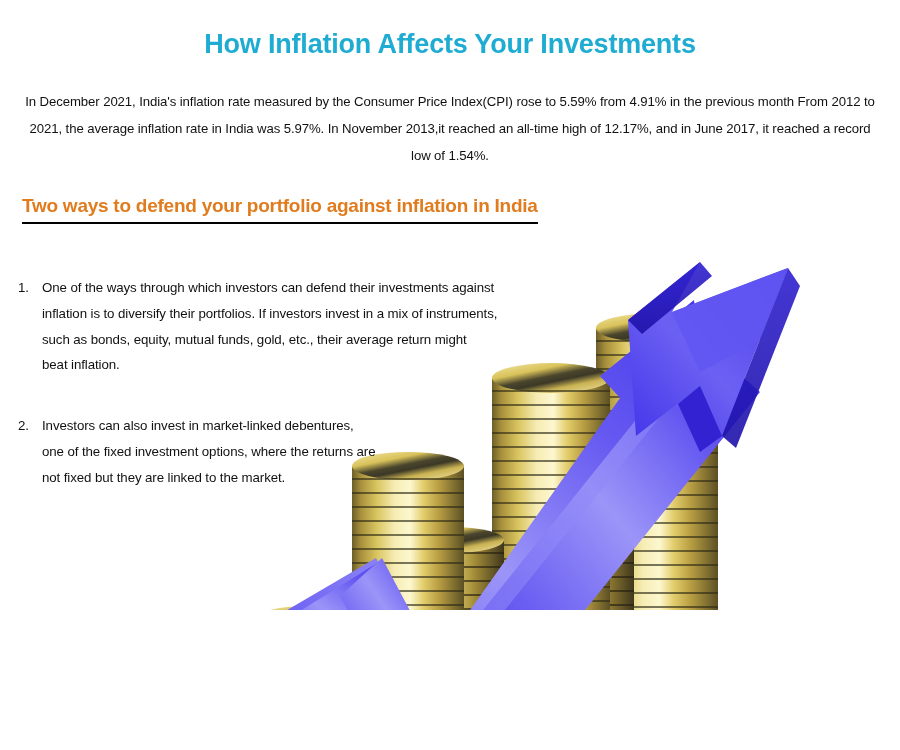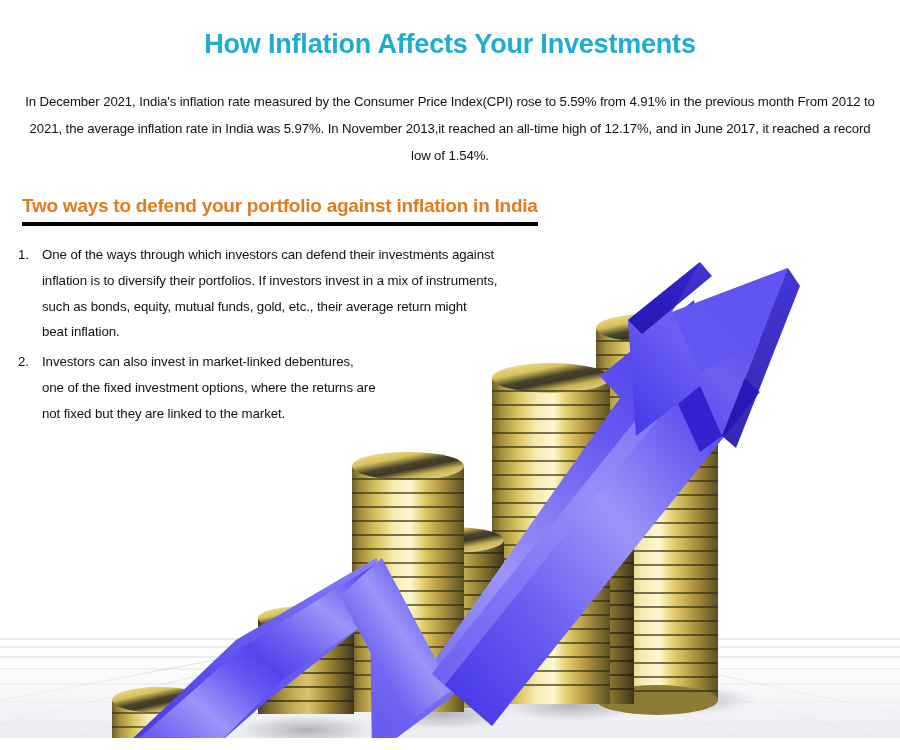--- a/index.html
+++ b/index.html
@@ -6,21 +6,21 @@
   * { box-sizing: border-box; }
   html, body {
     margin: 0; padding: 0;
     width: 900px; height: 750px;
     background: #ffffff;
     font-family: "Liberation Sans", sans-serif;
     overflow: hidden;
   }
   #page {
     position: relative;
-    width: 900px; height: 738px;
+    width: 900px; height: 610px;
     background: #ffffff;
     overflow: hidden;
   }
 
   
   #illustration {
     position: absolute;
     left: 0; top: 0;
     width: 900px; height: 750px;
     z-index: 1;
@@ -60,21 +60,21 @@
     padding: 26px 22px 0 22px;
     font-size: 19px;
     font-weight: bold;
     color: #e07c1e;
     letter-spacing: -0.25px;
     line-height: 1.2;
     display: block;
   }
   #section-heading .underline-wrap {
     display: inline-block;
-    border-bottom: 4px solid #000000;
+    border-bottom: 2px solid #000000;
     padding-bottom: 4px;
   }
 
   #defense-list {
     margin: 0;
     padding: 16px 0 0 0;
     list-style: none;
     counter-reset: item;
   }
   #defense-list li {
@@ -87,21 +87,21 @@
     letter-spacing: -0.1px;
     max-width: 640px;
   }
   #defense-list li .marker {
     position: absolute;
     left: 18px; top: 0;
     font-size: 13.3px;
     color: #111111;
     line-height: 1.95;
   }
-  #defense-list li .body { display: block; white-space: pre-line; }
+  #defense-list li .body { display: block; white-space: pre-line; margin-top: 35px; }
 </style>
 </head>
 <body>
 
 <div id="page">
 
   <div id="illustration">
     <svg width="900" height="750" viewBox="0 0 900 750" xmlns="http://www.w3.org/2000/svg">
       <defs>
 

